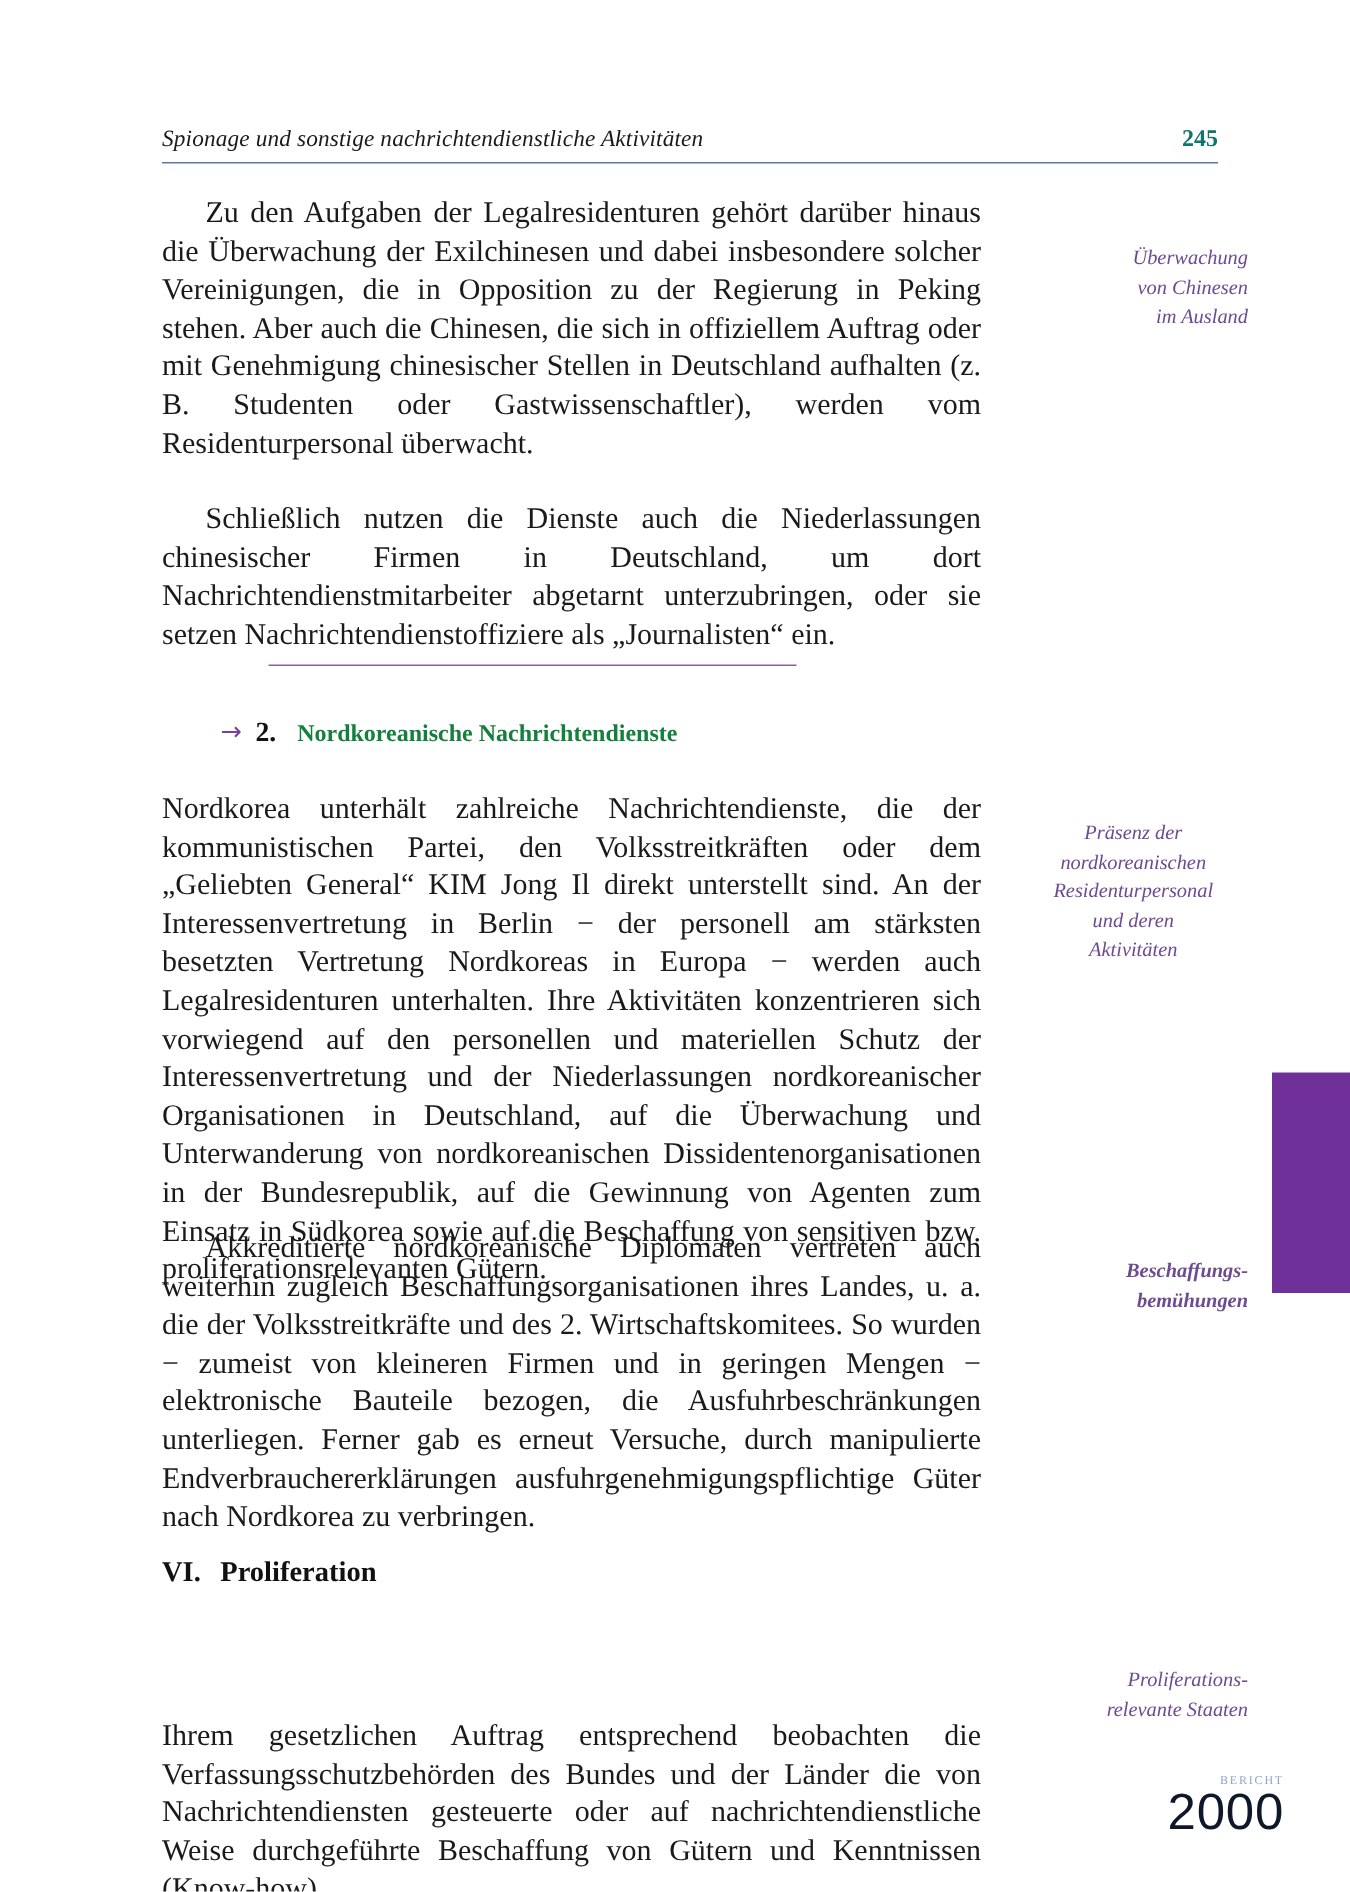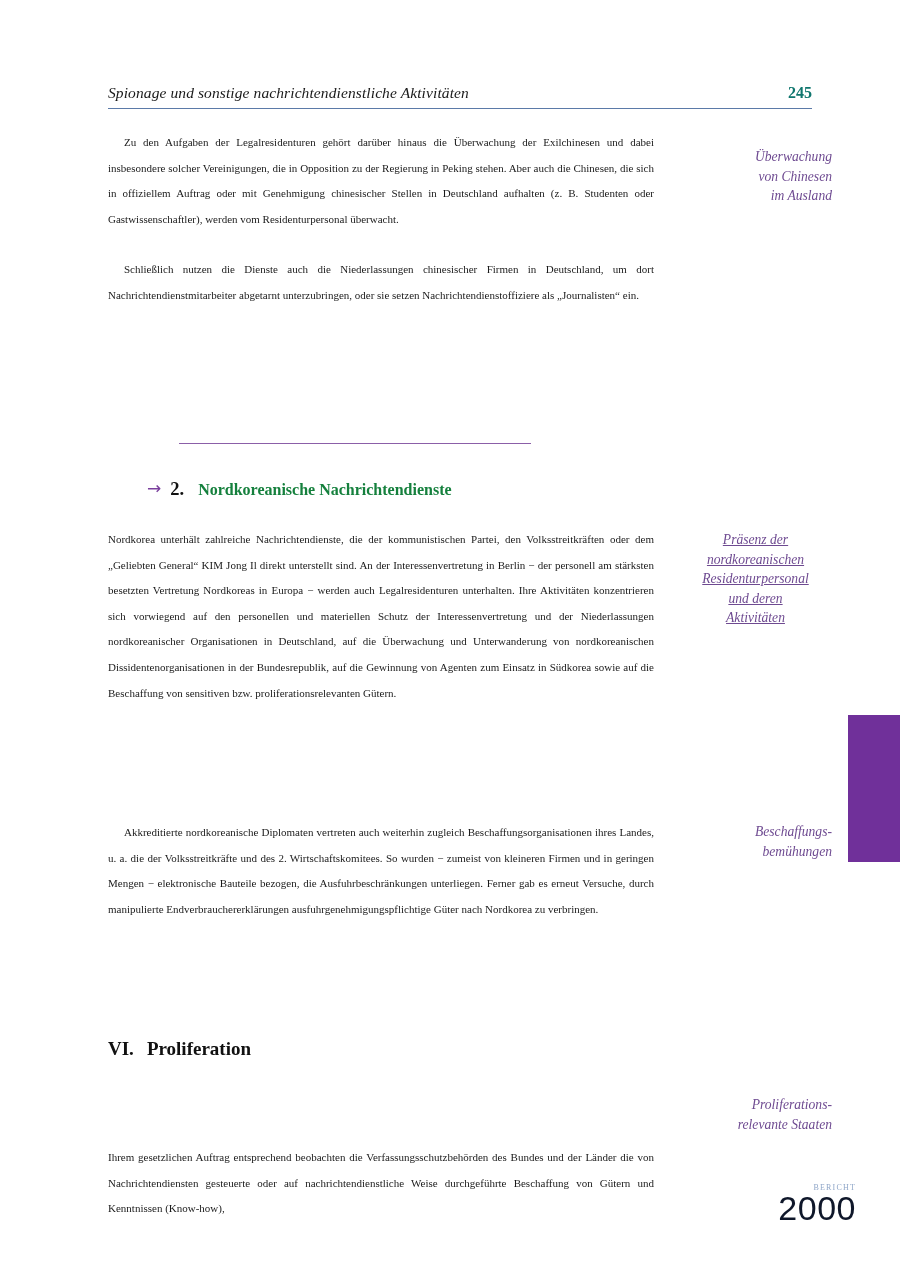--- a/index.html
+++ b/index.html
@@ -51,21 +51,21 @@
   
   .col {
     position: absolute;
     left: 108px;
     width: 546px;
     top: 130px;
   }
 
   p.body {
     margin: 0 0 0 0;
-    font-size: 11px;
+    font-size: 20px;
     line-height: 25.6px;
     text-align: justify;
     text-justify: inter-word;
     -webkit-hyphens: none;
     hyphens: none;
   }
   p.body.indent { text-indent: 1.45em; }
   .gap-para { height: 25px; }
 
   
@@ -123,22 +123,23 @@
   
   .note {
     position: absolute;
     width: 160px;
     left: 672px;
     text-align: right;
     font-style: italic;
     font-size: 13.6px;
     line-height: 19.6px;
     color: #6e4a91;
-  }
-  .note.centered { text-align: center; text-decoration: underline; }
+    margin-top: 15px;
+  }
+  .note.centered { text-align: center; }
 
   
   .tab {
     position: absolute;
     left: 848px;
     top: 715px;
     width: 52px;
     height: 147px;
     background: #70309a;
   }
@@ -218,21 +219,21 @@
   </div>
 
   <div class="note centered" style="top:530px; left:688px; width:135px;">
     <div>Präsenz der</div>
     <div>nordkoreanischen</div>
     <div>Residenturpersonal</div>
     <div>und deren</div>
     <div>Aktivitäten</div>
   </div>
 
-  <div class="note" style="top:822px;">
+  <div class="note" style="top:822px;font-weight:bold;">
     <div>Beschaffungs-</div>
     <div>bemühungen</div>
   </div>
 
   <div class="note" style="top:1095px;">
     <div>Proliferations-</div>
     <div>relevante Staaten</div>
   </div>
 
   <div class="tab"></div>

